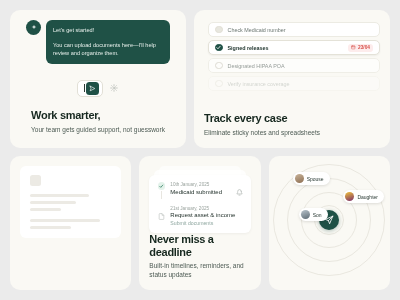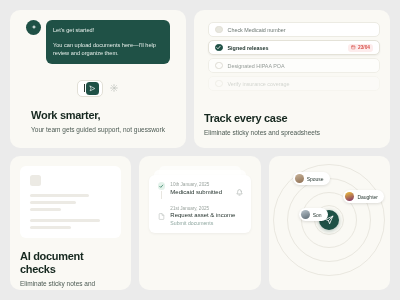--- a/index.html
+++ b/index.html
@@ -301,27 +301,20 @@
   <div class="grid-bottom">
 
     <div class="card card-b">
       <div class="doc-preview">
         <div class="sk-square"></div>
         <div class="sk-line" style="width:72%"></div>
         <div class="sk-line" style="width:56%"></div>
         <div class="sk-line" style="width:38%"></div>
         <div class="sk-line" style="width:86%;margin-top:4px"></div>
         <div class="sk-line" style="width:50%"></div>
-      </div>
-      <div class="doc-text">
-        <div class="headline">AI document checks</div>
-        <div class="subline">
-          <div>Eliminate sticky notes and</div>
-          <div>spreadsheets</div>
-        </div>
       </div>
     </div>
 
     <div class="card card-b">
       <div class="tl-stack">
         <div class="tl-ghost"></div>
         <div class="tl-ghost tl-ghost2"></div>
         <div class="tl-panel">
 
           <div class="tl-item">
@@ -356,20 +349,27 @@
             </div>
             <div class="tl-body">
               <div class="tl-date">21st January, 2025</div>
               <div class="tl-title">Request asset &amp; income</div>
               <div class="tl-link">Submit documents</div>
             </div>
           </div>
 
         </div>
       </div>
+      <div class="tl-text">
+        <div class="headline">Never miss a deadline</div>
+        <div class="subline">
+          <div>Built-in timelines, reminders, and</div>
+          <div>status updates</div>
+        </div>
+      </div>
     </div>
 
     <div class="card card-b">
       <div class="radar">
         <span class="ring r4"></span>
         <span class="ring r3"></span>
         <span class="ring r2"></span>
         <span class="ring r1"></span>
 
         <span class="hub">

